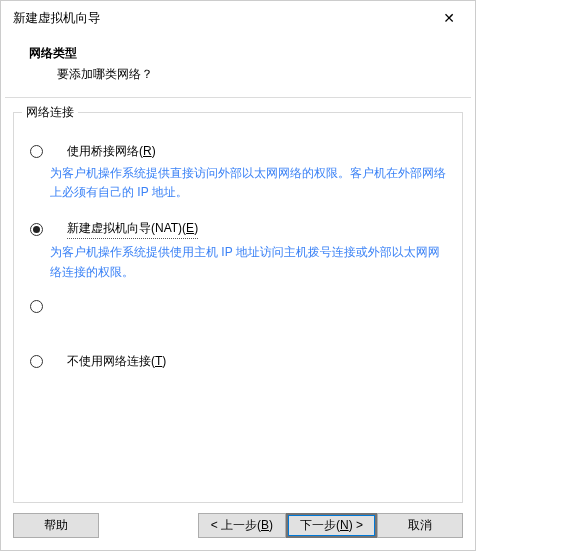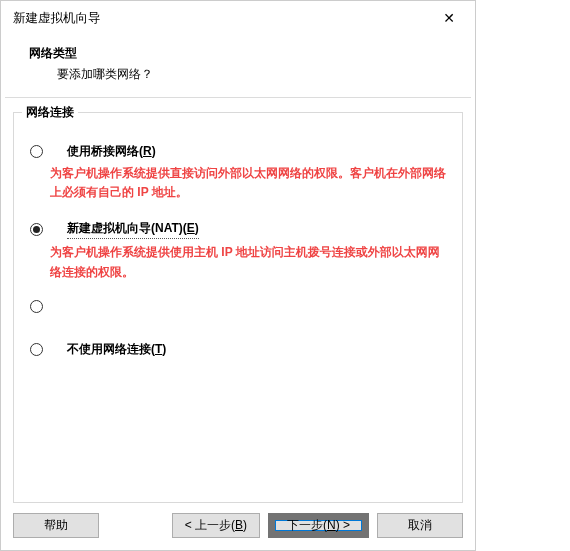--- a/index.html
+++ b/index.html
@@ -32,21 +32,20 @@
   }
   .header {
     padding: 10px 18px 14px 28px;
   }
   .header .hdr-title { font-weight: bold; font-size: 12px; }
   .header .hdr-sub { padding: 4px 0 0 28px; font-size: 12px; }
   .hline { border-top: 1px solid #dcdcdc; margin: 0 4px; }
   .content {
     flex: 1;
     padding: 14px 12px 0 12px;
-    font-weight: bold;
   }
   .group {
     border: 1px solid #d9d9d9;
     position: relative;
     padding: 22px 16px 16px 16px;
     height: 100%;
   }
   .group-title {
     position: absolute;
     top: -9px; left: 8px;
@@ -76,41 +75,40 @@
     top: 2px; left: 2px;
   }
   .opt-label .underline { text-decoration: underline; }
   .opt-label.dotted {
     border-bottom: 1px dotted #555;
     padding-bottom: 1px;
   }
   .opt-desc {
     padding: 4px 0 0 20px;
     line-height: 1.6;
-    color: #ef4444;
+    color: #3b82f6;
   }
   .footer {
     display: flex;
     align-items: center;
     padding: 10px 12px 12px 12px;
-    gap: 8px;
   }
   .footer .spacer { flex: 1; }
   .btn {
     height: 25px;
     min-width: 86px;
     padding: 0 12px;
     background: #e1e1e1;
     border: 1px solid #adadad;
     display: flex; align-items: center; justify-content: center;
     font-size: 12px;
     font-family: inherit;
   }
   .btn.default {
-    border: 7px solid #737373;
+    border: 2px solid #737373;
     box-shadow: inset 0 0 0 1px #0078d7;
   }
   .btn .underline { text-decoration: underline; }
 </style>
 </head>
 <body>
 
 <div class="window">
 
   <div class="titlebar">
@@ -146,21 +144,21 @@
         </div>
         <div class="opt-desc">为客户机操作系统提供使用主机 IP 地址访问主机拨号连接或外部以太网网络连接的权限。</div>
       </div>
 
       <div class="opt">
         <div class="radio-row">
           <span class="radio"></span>
         </div>
       </div>
 
-      <div class="opt" style="margin-top:28px;">
+      <div class="opt" style="margin-top:40px;">
         <div class="radio-row">
           <span class="radio"></span>
           <span class="opt-label"><span>不使用网络连接(</span><span class="underline">T</span><span>)</span></span>
         </div>
       </div>
 
     </div>
   </div>
 
   <div class="footer">

